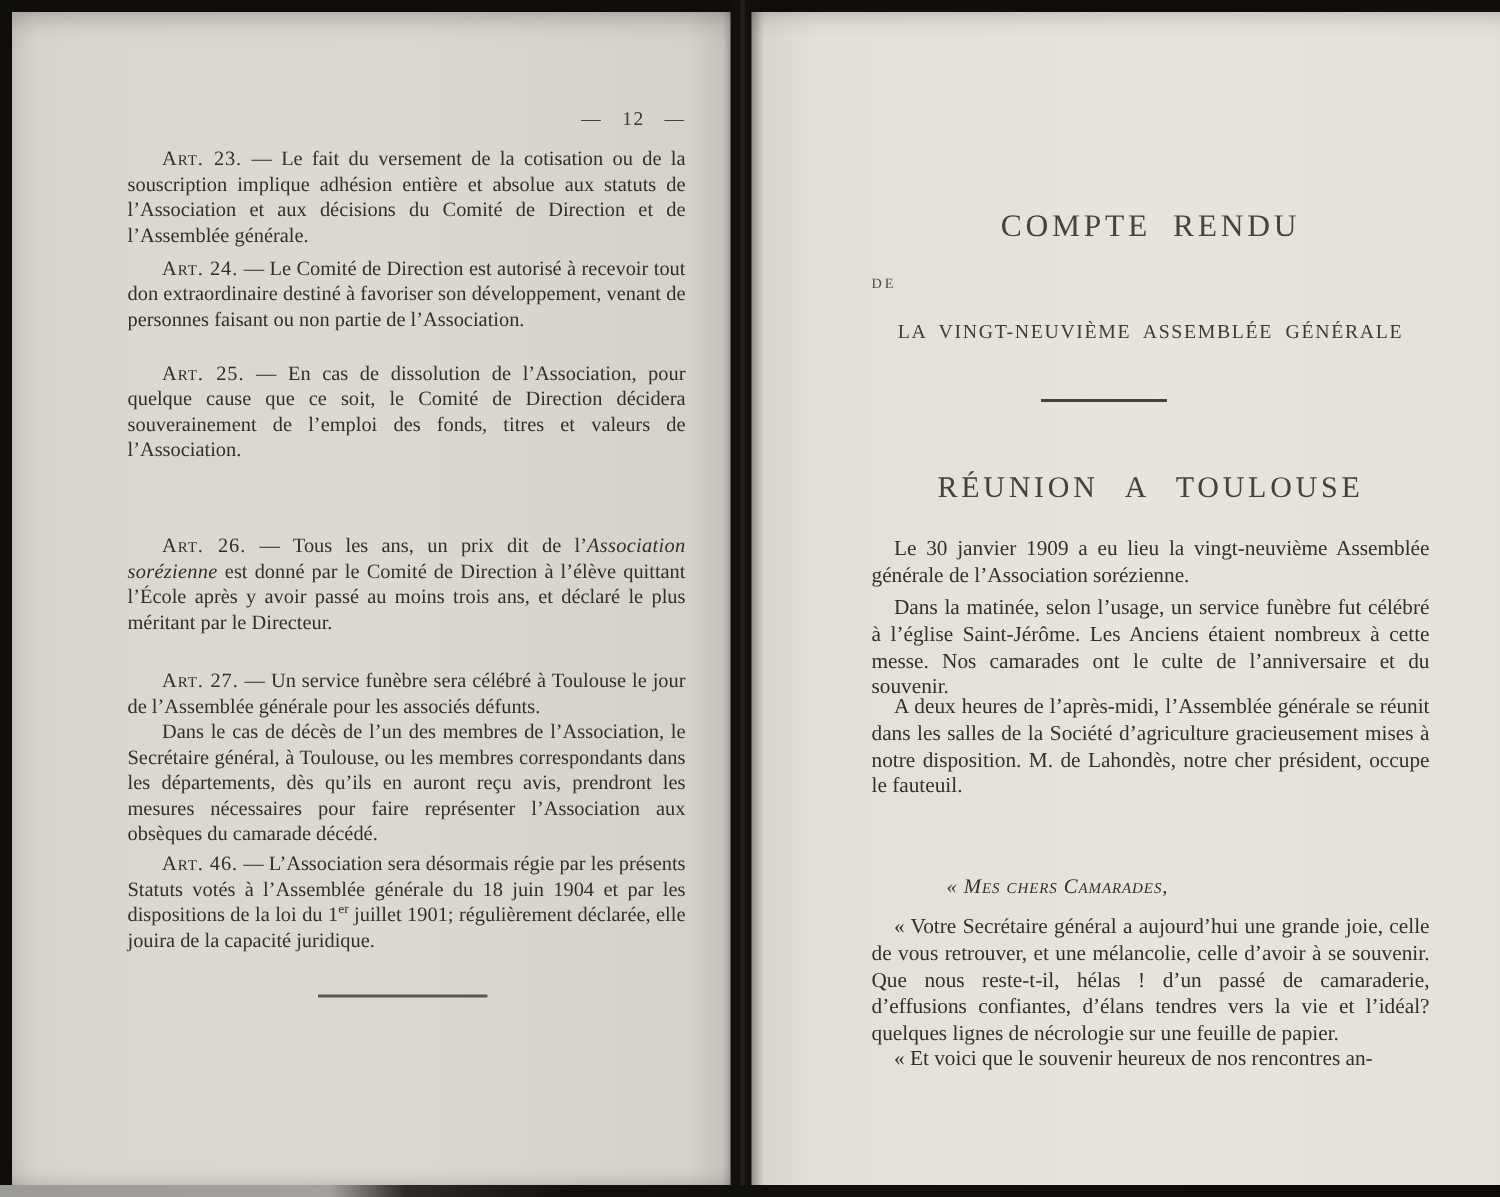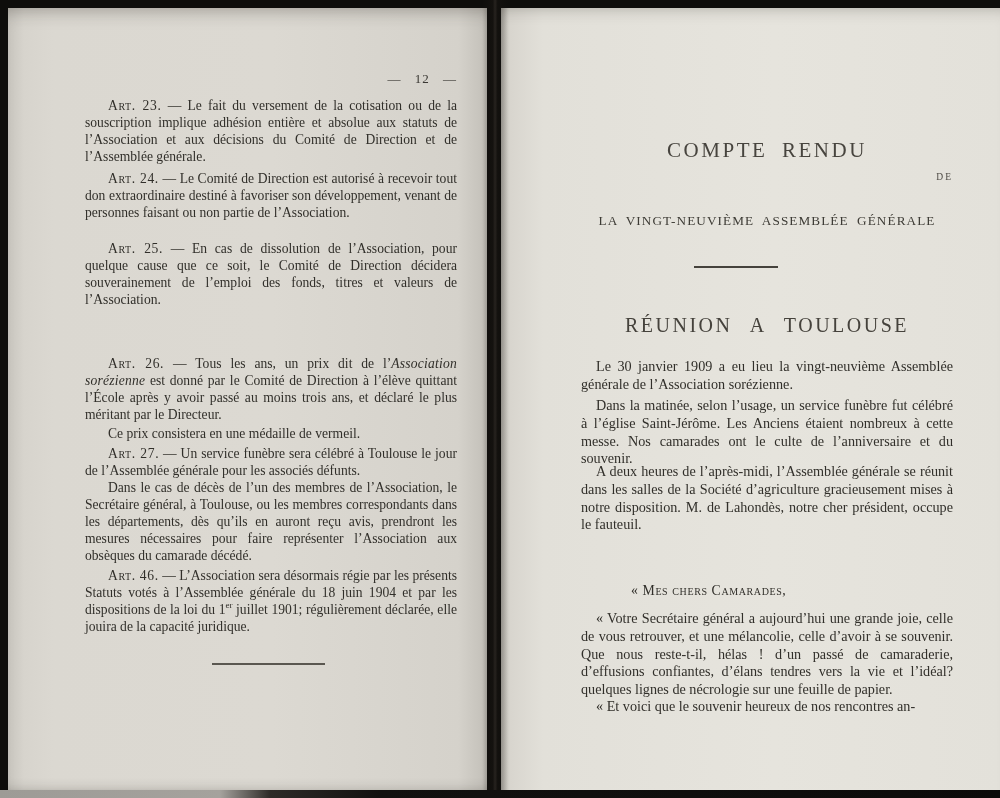--- a/index.html
+++ b/index.html
@@ -38,32 +38,32 @@
   .artlabel { font-variant:small-caps; letter-spacing:.6px; }
   .smallcaps { font-variant:small-caps; letter-spacing:.6px; }
   .section-heading {
     position:absolute; left:77px; width:372px; top:311px;
     text-align:center; font-weight:bold; font-size:13.8px; color:#2d2b26;
   }
   .left-rule { position:absolute; top:655px; left:204px; width:113px; height:2px; background:#5a5750; }
   
   .rp-abs { position:absolute; left:62px; width:372px;margin-left:18px; }
   .rp-title { top:130px; text-align:center; font-size:21px; letter-spacing:2.5px; word-spacing:7px; color:#47443e; }
-  .rp-de { top:164px; text-align:right; font-size:9.5px; letter-spacing:2px; color:#4c4943; }
+  .rp-de { top:177px; text-align:left; font-size:9.5px; letter-spacing:2px; color:#4c4943; }
   .rp-subtitle { top:205px; text-align:center; font-size:13.2px; letter-spacing:1.1px; word-spacing:4px; color:#3d3b35; }
   .rule-right { position:absolute; top:258px; left:193px; width:84px; height:2px; background:#45423c; }
   .rp-heading { top:306px; text-align:center; font-size:20px; letter-spacing:2.5px; word-spacing:11px; color:#45423c; }
   .rp-para { font-size:14.2px; line-height:17.8px; text-align:justify; }
   .rp-para p { margin:0; text-indent:15px; }
   .rp-p1 { top:350px; }
   .rp-p2 { top:389px; }
   .rp-p3 { top:455px; }
   .rp-p4 { top:525px; }
   .rp-salutation { top:574px; left:112px; width:320px; font-size:13.8px; text-align:left; }
-  .rp-salutation p { text-indent:0; }
+  .rp-salutation p { text-indent:0;font-style:italic; }
   .rp-p6 { top:602px; }
   .rp-p7 { top:690px; }
   sup { font-size:9px; line-height:0; }
   i { letter-spacing:.2px; }
 </style>
 </head>
 <body>
 
 <div class="stage">
 
@@ -81,23 +81,20 @@
 
     <div class="lp-block" style="top:232px;">
       <p><span class="artlabel">Art. 25.</span> <span>— En cas de dissolution de l’Association, pour quelque cause que ce soit, le Comité de Direction décidera souverainement de l’emploi des fonds, titres et valeurs de l’Association.</span></p>
     </div>
 
 
     <div class="lp-block" style="top:347px;">
       <p><span class="artlabel">Art. 26.</span> <span>— Tous les ans, un prix dit de l’</span><i>Association sorézienne</i><span> est donné par le Comité de Direction à l’élève quittant l’École après y avoir passé au moins trois ans, et déclaré le plus méritant par le Directeur.</span></p>
     </div>
 
-    <div class="lp-block" style="top:417px;">
-      <p>Ce prix consistera en une médaille de vermeil.</p>
-    </div>
 
     <div class="lp-block" style="top:437px;">
       <p><span class="artlabel">Art. 27.</span> <span>— Un service funèbre sera célébré à Toulouse le jour de l’Assemblée générale pour les associés défunts.</span></p>
     </div>
 
     <div class="lp-block" style="top:471px;">
       <p>Dans le cas de décès de l’un des membres de l’Association, le Secrétaire général, à Toulouse, ou les membres correspondants dans les départements, dès qu’ils en auront reçu avis, prendront les mesures nécessaires pour faire représenter l’Association aux obsèques du camarade décédé.</p>
     </div>
 
     <div class="lp-block" style="top:559px;">

